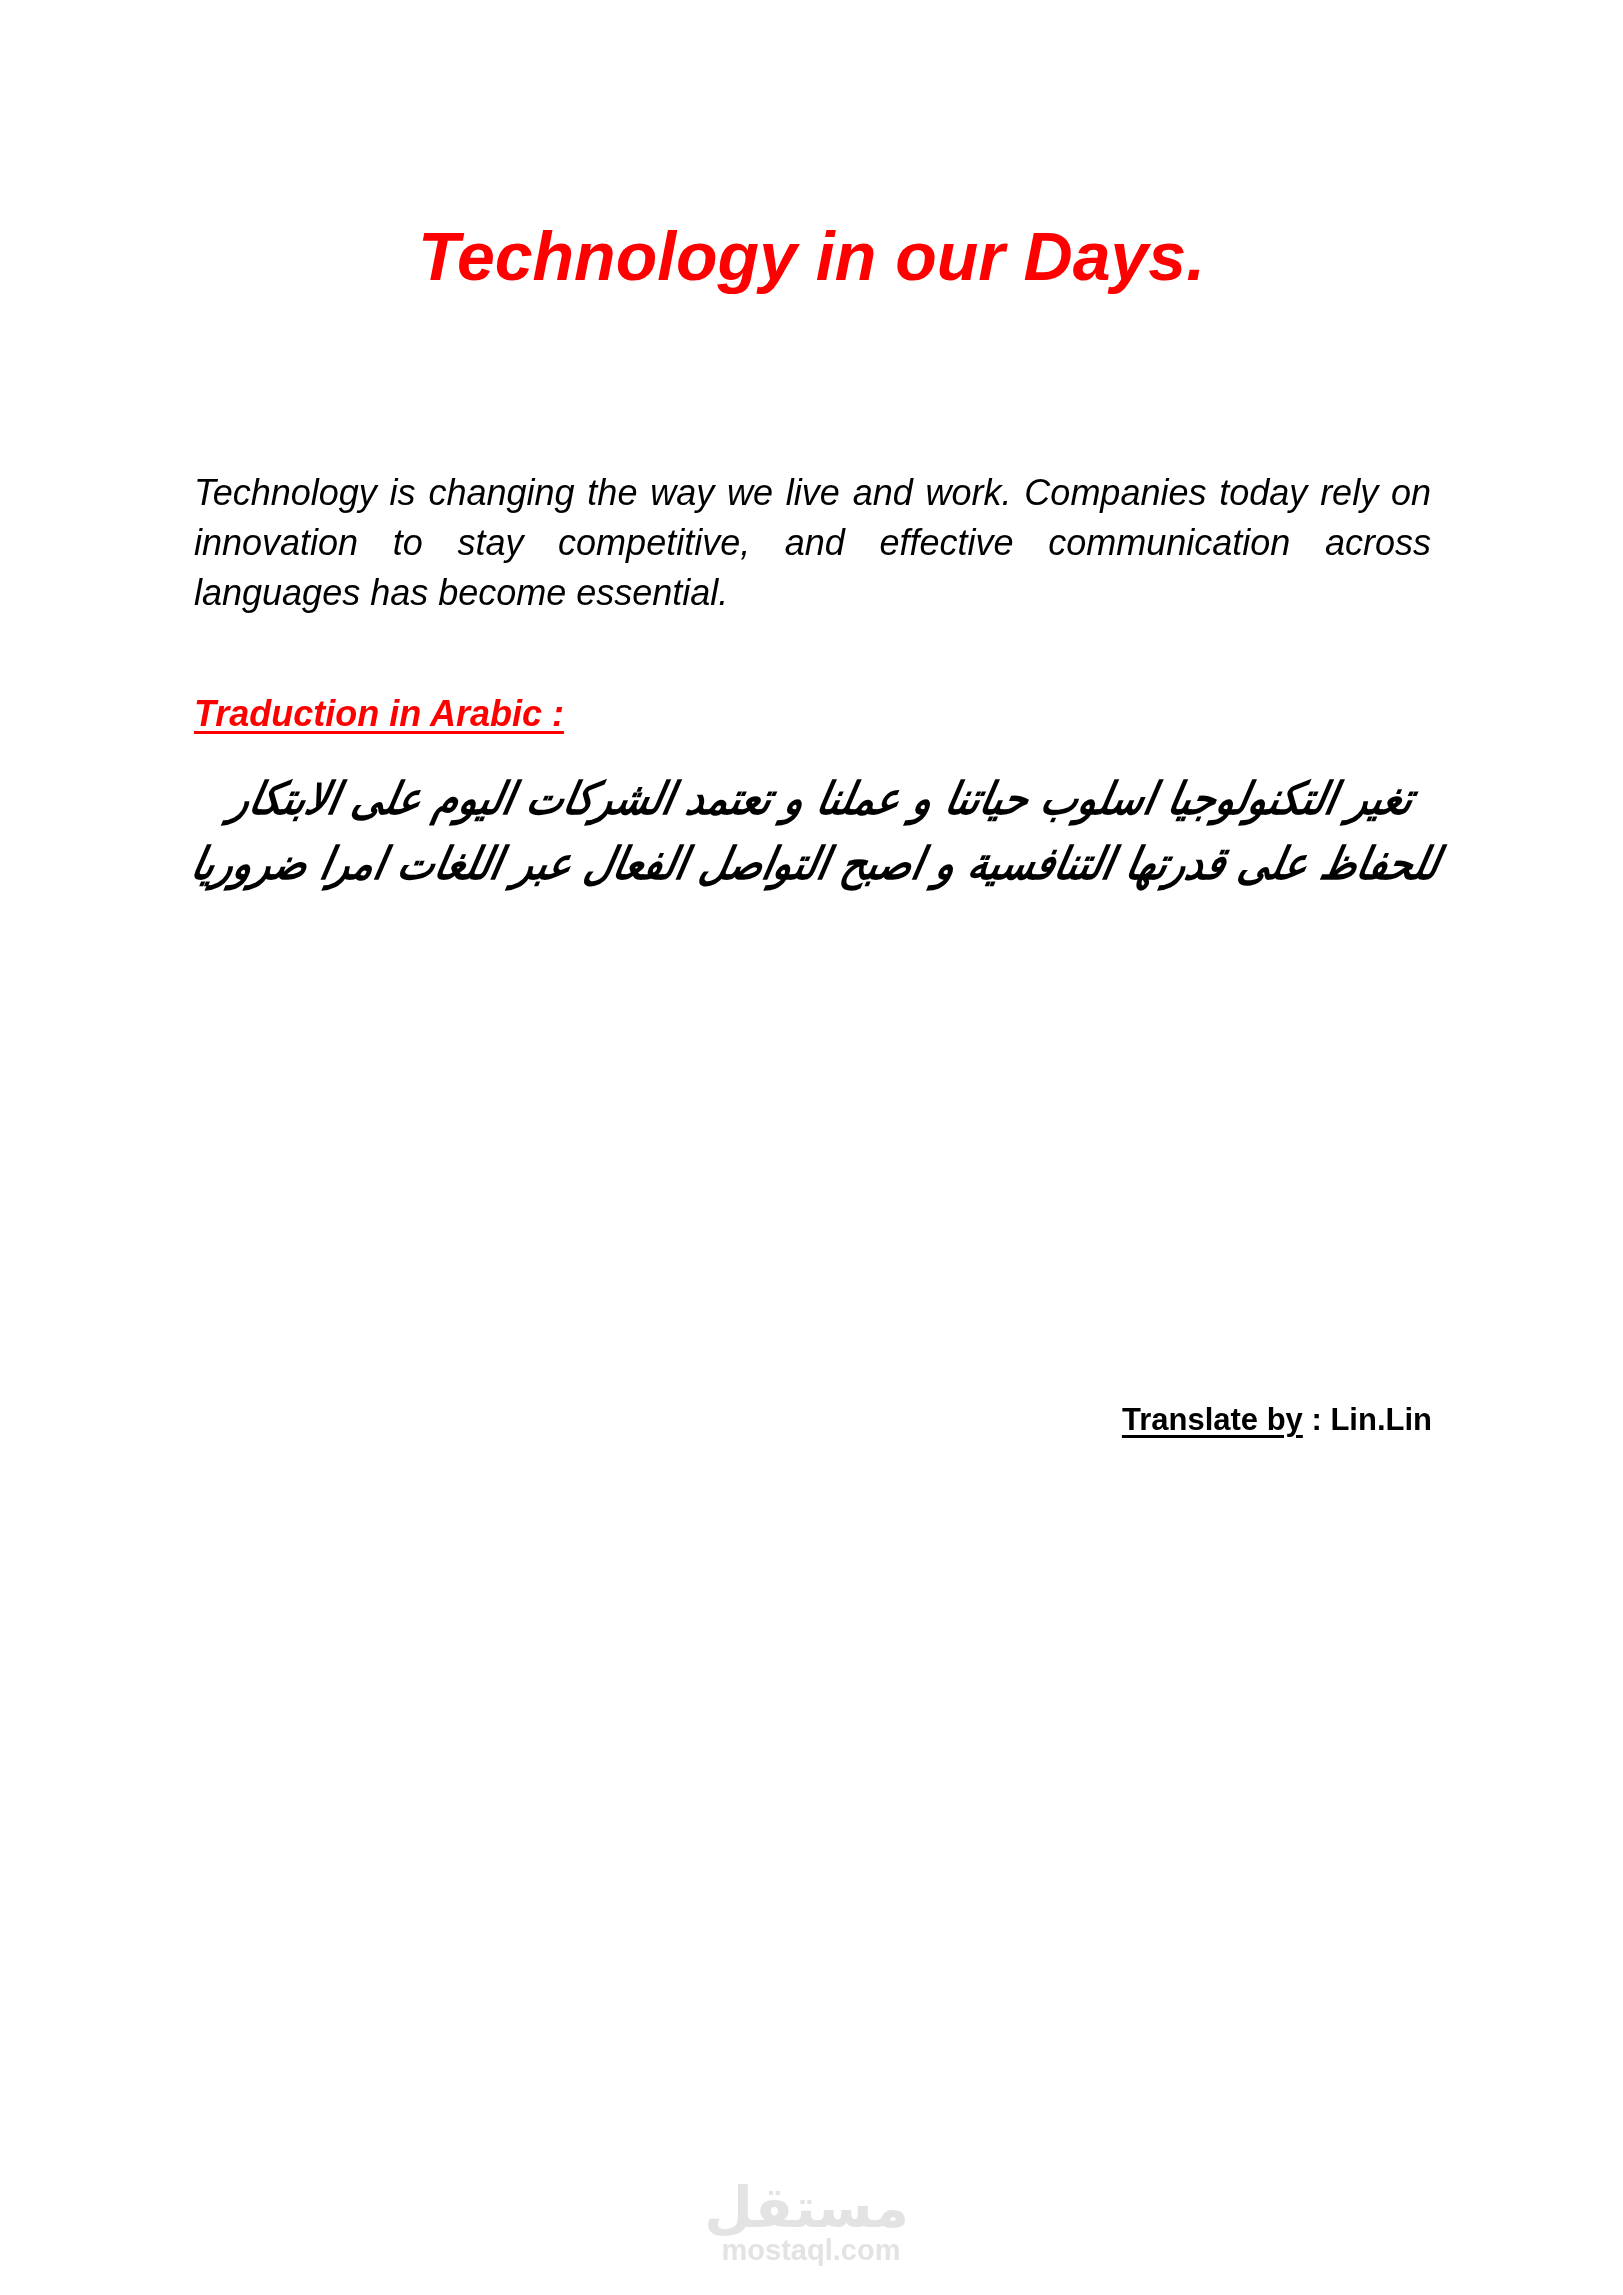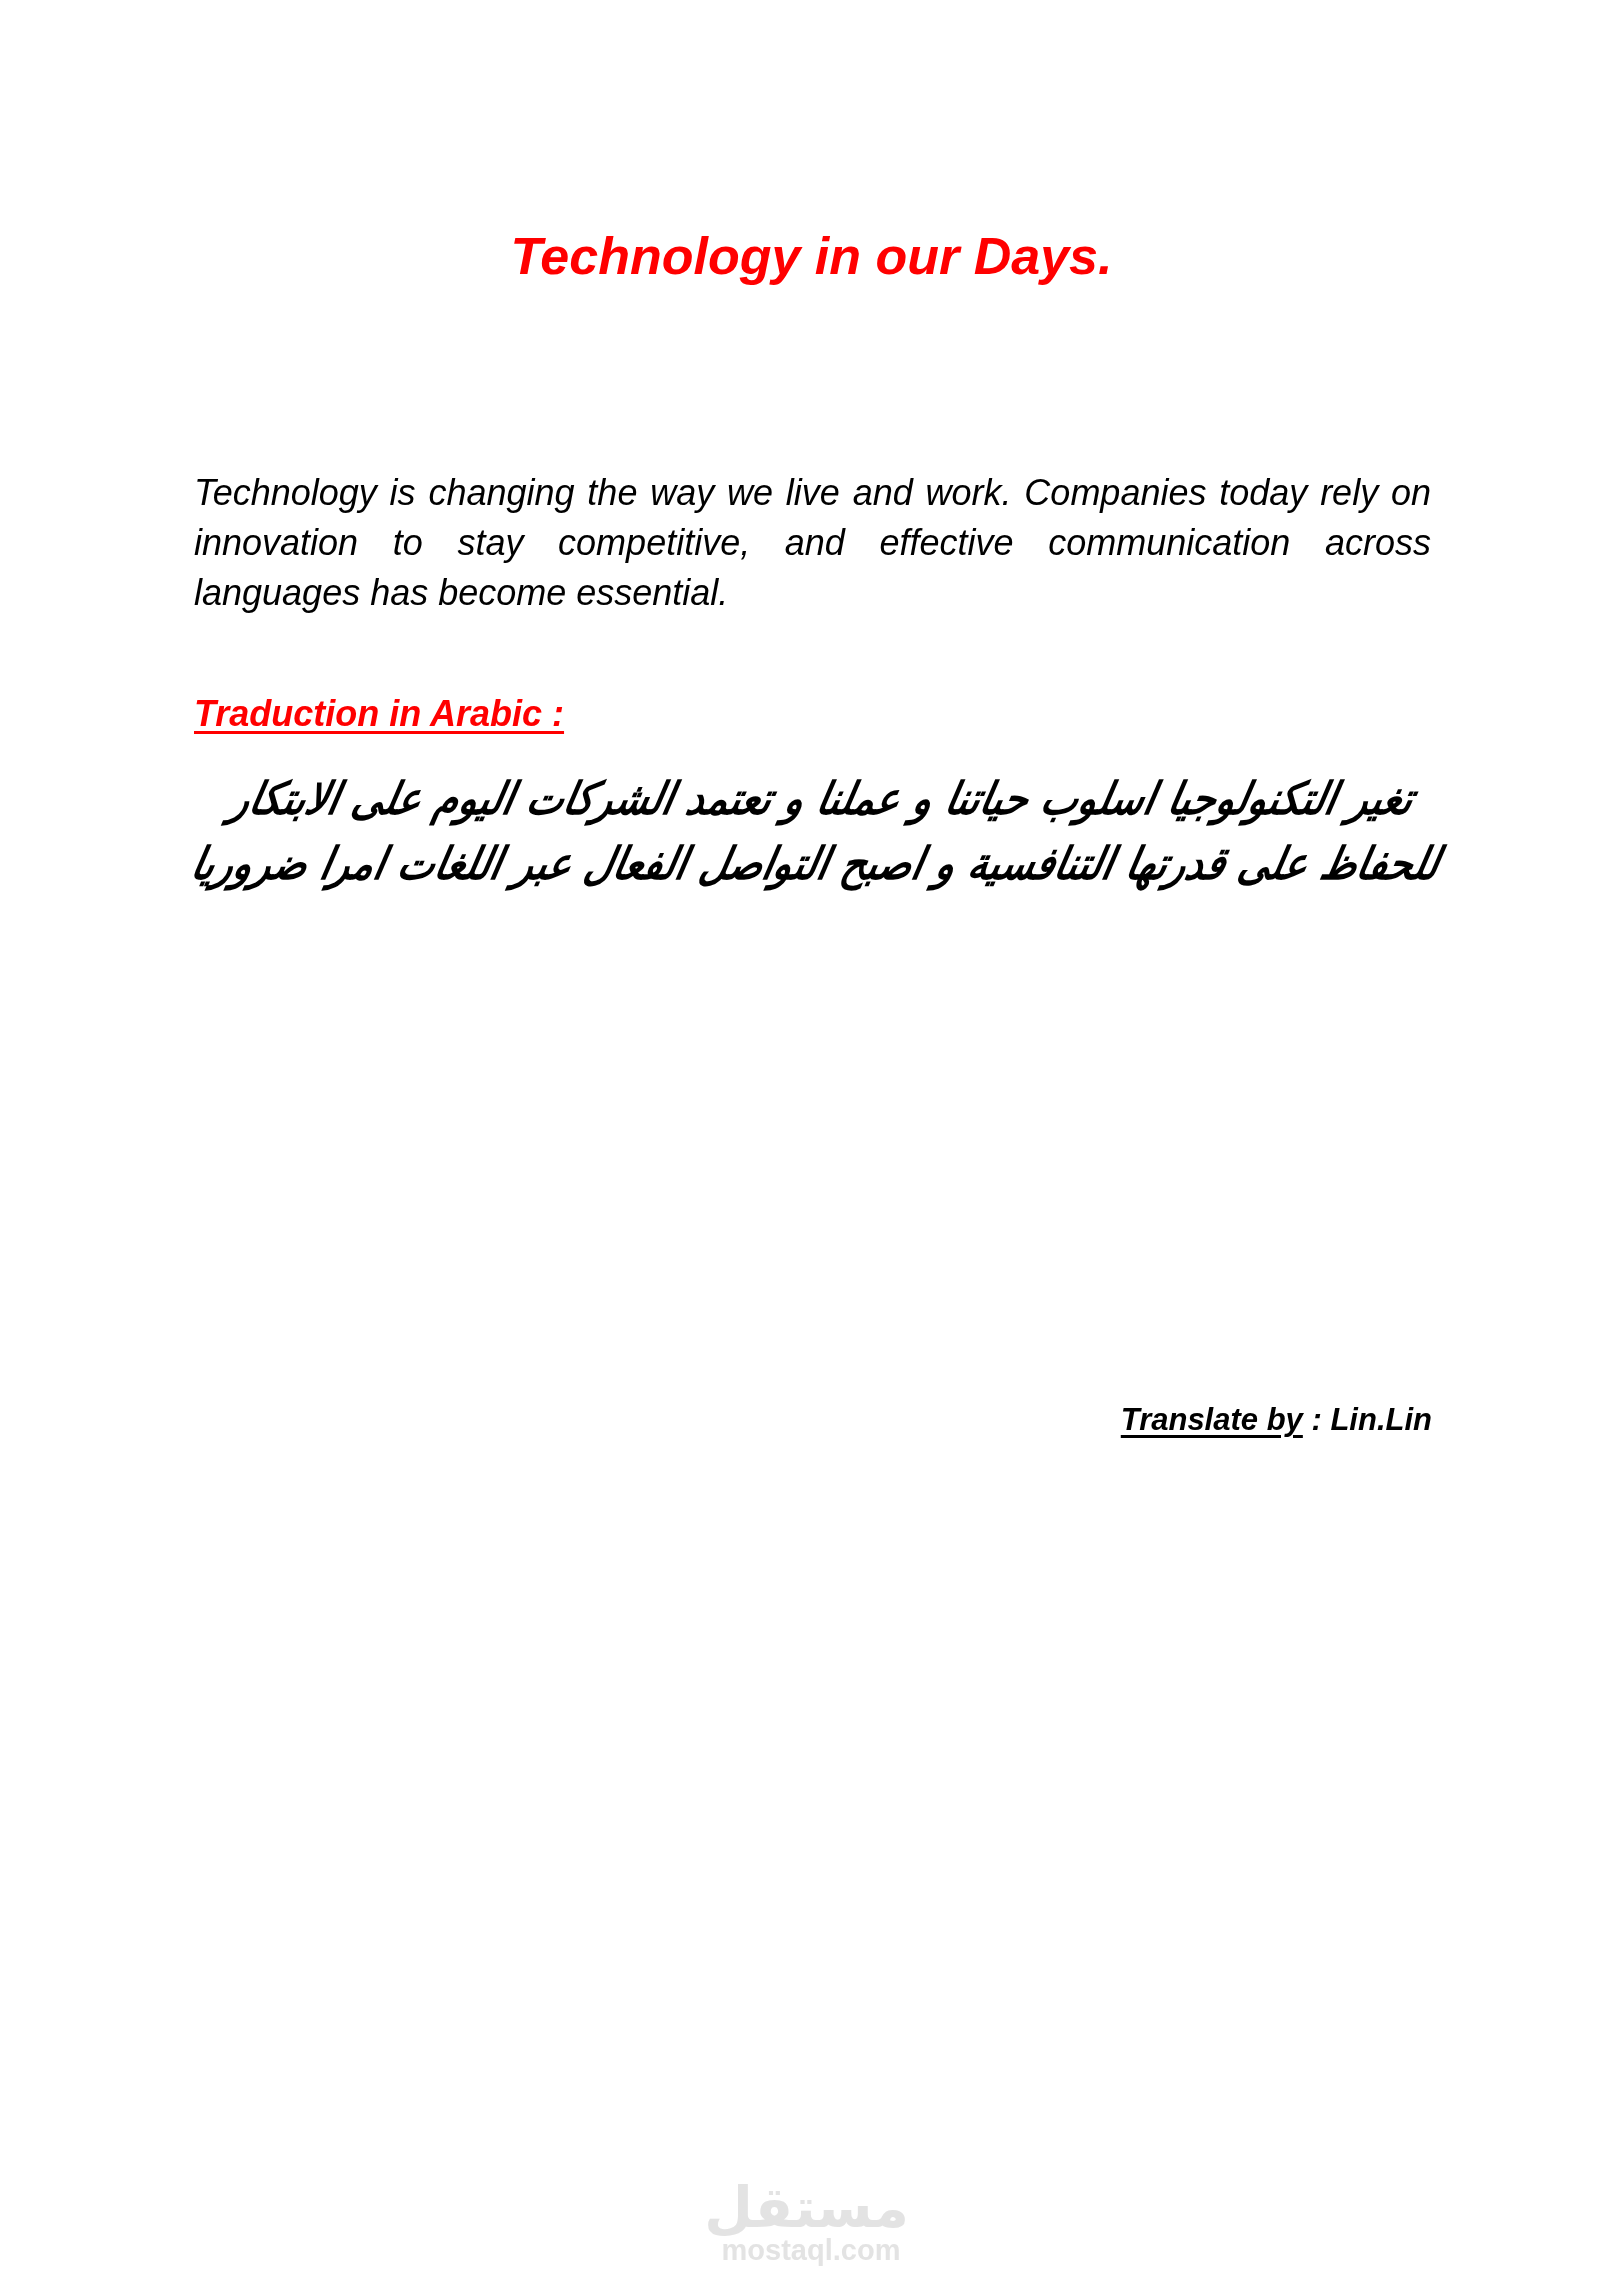--- a/index.html
+++ b/index.html
@@ -23,21 +23,21 @@
     }
     .title {
       position: absolute;
       left: 0;
       width: 1623px;
       top: 186px;
       text-align: center;
       font-family: "Liberation Sans", sans-serif;
       font-weight: bold;
       font-style: italic;
-      font-size: 52px;
+      font-size: 68px;
       line-height: 85px;
       color: #ff0000;
       white-space: nowrap;
       margin-top: 28px;
     }
     .body-paragraph {
       position: absolute;
       left: 194px;
       width: 1237px;
       top: 432px;
@@ -90,21 +90,20 @@
     }
     .arabic-line.l2 {
       text-align: right;
     }
     .signature {
       position: absolute;
       right: 191px;
       top: 1400px;
       font-family: "Liberation Sans", sans-serif;
       font-weight: bold;
-      font-style: italic;
       font-size: 31px;
       line-height: 39px;
       color: #000000;
       white-space: nowrap;
     }
     .signature .sig-label {
       text-decoration: underline;
       text-decoration-thickness: 2.6px;
       text-underline-offset: 4.6px;
     }

